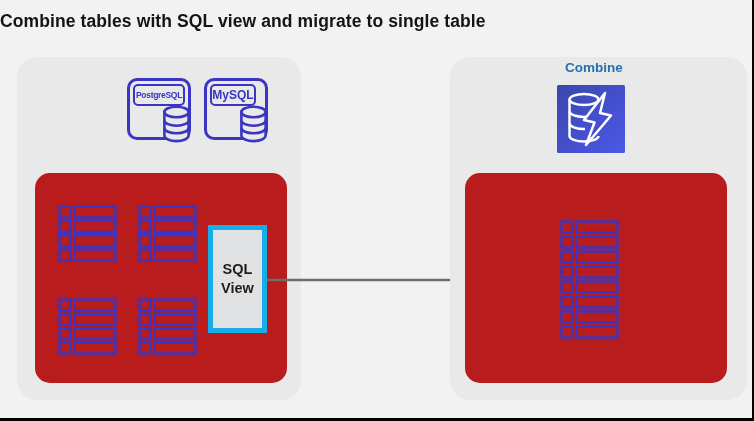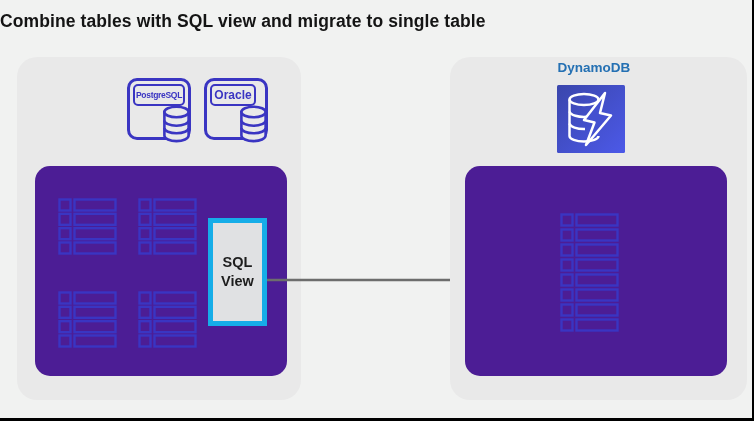--- a/index.html
+++ b/index.html
@@ -9,21 +9,21 @@
     border-right:2px solid #000;border-bottom:3px solid #000;
     font-family:"Liberation Sans","DejaVu Sans",sans-serif;
   }
   .title{
     position:absolute;left:0;right:10px;top:11px;text-align:left;
     font-size:17.5px;font-weight:700;color:#141414;letter-spacing:.1px;
   }
   .panel{position:absolute;top:57px;height:343px;background:#e9e9e9;border-radius:20px;}
   .panel.left{left:17px;width:284px;}
   .panel.right{left:450px;width:297px;}
-  .inner{position:absolute;top:109px;height:210px;background:#4c1d95;border-radius:15px;}
+  .inner{position:absolute;top:116px;height:210px;background:#b91c1c;border-radius:15px;}
   .panel.left .inner{left:18px;width:252px;}
   .panel.right .inner{left:15px;width:262px;}
 
   
   .dbicon{position:absolute;top:21px;width:58px;height:56px;border:3px solid #3a35c2;border-radius:10px;}
   .dbicon.mysql{left:35px;width:61px;}
   .dbicon.postgresql{left:110px;}
   .dbicon.oracle{left:187px;}
   .dblabel{
     position:absolute;top:3px;left:3px;right:3px;height:18px;
@@ -71,21 +71,21 @@
       <span class="dblabel">PostgreSQL</span>
       <svg class="cyl" viewBox="0 0 27 38">
         <path d="M1.4 7 V30.5 A12.1 5.6 0 0 0 25.6 30.5 V7 Z" fill="#e9e9e9" stroke="#3a35c2" stroke-width="2.6"></path>
         <ellipse cx="13.5" cy="7" rx="12.1" ry="5.3" fill="#e9e9e9" stroke="#3a35c2" stroke-width="2.6"></ellipse>
         <path d="M1.4 15.4 A12.1 5.3 0 0 0 25.6 15.4" fill="none" stroke="#3a35c2" stroke-width="2.6"></path>
         <path d="M1.4 23 A12.1 5.3 0 0 0 25.6 23" fill="none" stroke="#3a35c2" stroke-width="2.6"></path>
       </svg>
     </div>
 
     <div class="dbicon oracle">
-      <span class="dblabel">Oracle</span>
+      <span class="dblabel">MySQL</span>
       <svg class="cyl" viewBox="0 0 27 38">
         <path d="M1.4 7 V30.5 A12.1 5.6 0 0 0 25.6 30.5 V7 Z" fill="#e9e9e9" stroke="#3a35c2" stroke-width="2.6"></path>
         <ellipse cx="13.5" cy="7" rx="12.1" ry="5.3" fill="#e9e9e9" stroke="#3a35c2" stroke-width="2.6"></ellipse>
         <path d="M1.4 15.4 A12.1 5.3 0 0 0 25.6 15.4" fill="none" stroke="#3a35c2" stroke-width="2.6"></path>
         <path d="M1.4 23 A12.1 5.3 0 0 0 25.6 23" fill="none" stroke="#3a35c2" stroke-width="2.6"></path>
       </svg>
     </div>
 
     <div class="inner">
       <div class="tbl t1"><svg width="59" height="57" viewBox="0 0 59 57">
@@ -135,21 +135,21 @@
       </div>
     </div>
   </div>
 
   <svg class="arrow" viewBox="0 0 294 20">
     <line x1="0" y1="10" x2="280" y2="10" stroke="#6d6d6d" stroke-width="2.4"></line>
     <polygon points="279,3.5 292,10 279,16.5" fill="#6d6d6d"></polygon>
   </svg>
 
   <div class="panel right">
-    <div class="dynlabel">DynamoDB</div>
+    <div class="dynlabel">Combine</div>
 
     <div class="dynicon">
       <svg viewBox="0 0 68 68" width="68" height="70">
         <defs>
           <linearGradient id="dyng" x1="0" y1="0" x2="1" y2="1">
             <stop offset="0" stop-color="#3a46ac"></stop>
             <stop offset="1" stop-color="#4c59e8"></stop>
           </linearGradient>
         </defs>
         <rect x="0" y="0" width="68" height="68" rx="1.5" fill="url(#dyng)"></rect>

